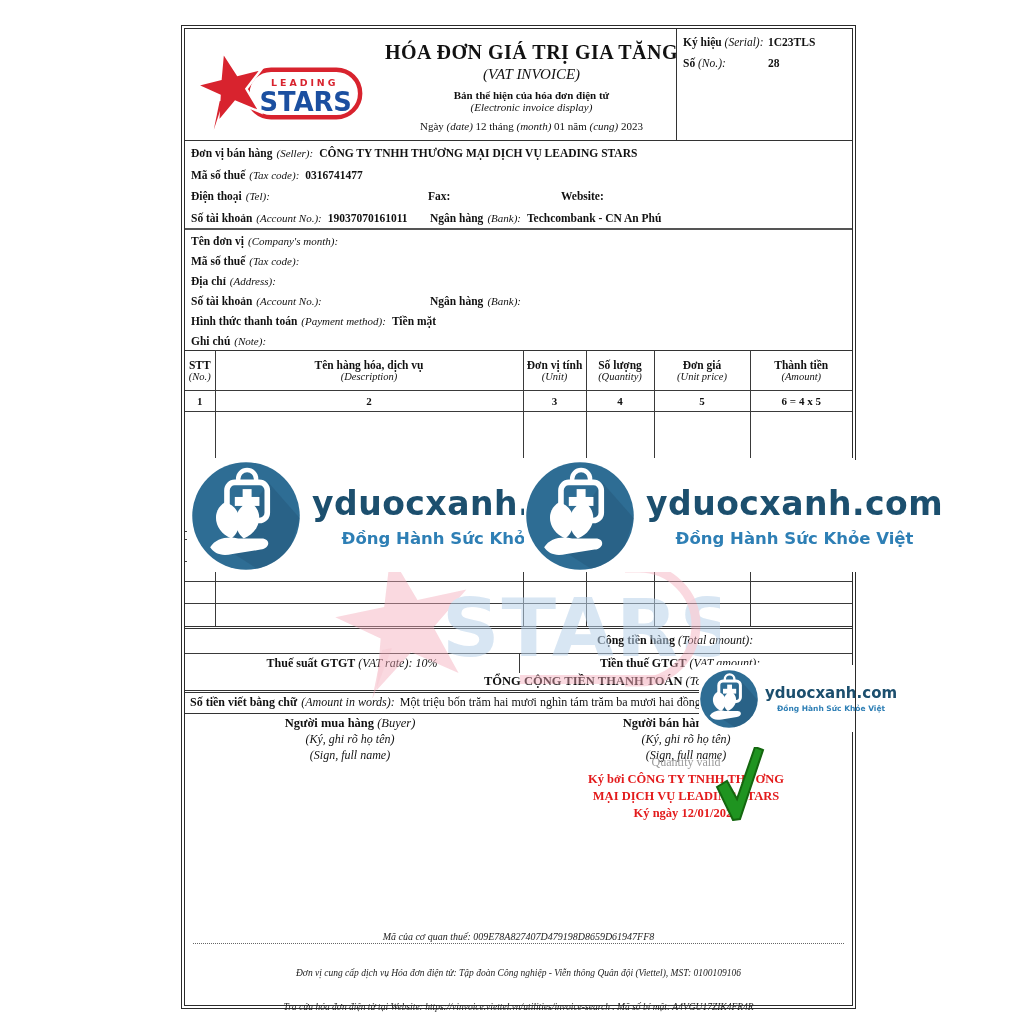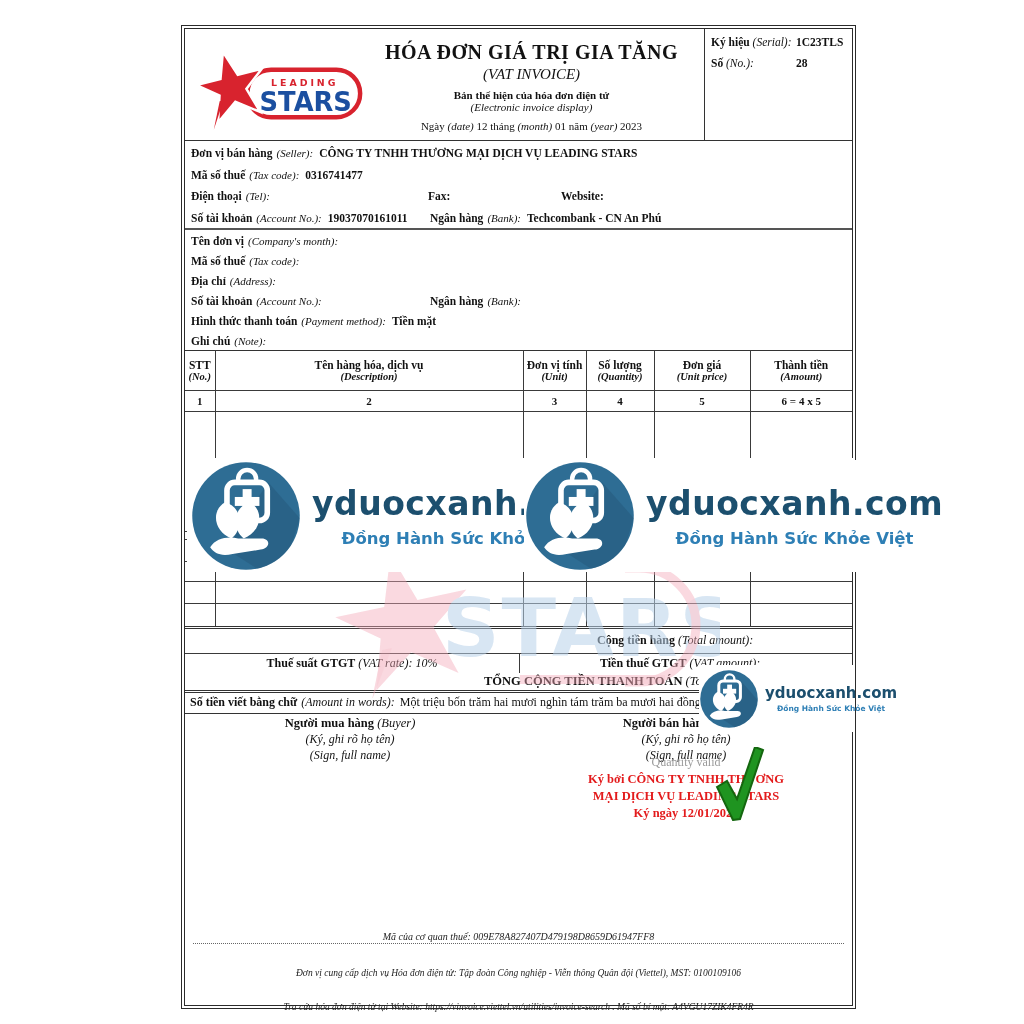--- a/index.html
+++ b/index.html
@@ -12,21 +12,21 @@
 
   
   .hd { position:relative; height:111px; }
   .hd-logo { position:absolute; left:8px; top:10px; width:175px; height:94px; }
   .hd-center { position:absolute; left:185px; top:0; width:323px; height:111px; text-align:center; }
   .title { font-size:20px; font-weight:bold; letter-spacing:.5px; margin-top:12px; white-space:nowrap; }
   .subtitle { font-size:15px; font-style:italic; margin-top:2px; }
   .note-vi { font-size:11px; font-weight:bold; margin-top:6px; }
   .note-en { font-size:11px; font-style:italic; }
   .date-line { font-size:11px; margin-top:7px; white-space:nowrap; }
-  .serialbox { position:absolute; left:519px; top:0; width:159px; height:111px;
+  .serialbox { position:absolute; left:491px; top:0; width:159px; height:111px;
                border-left:1px solid #333; padding:7px 6px; font-size:11.5px; }
   .serialbox .srow { display:flex; margin-bottom:9px; }
   .serialbox .slab { width:85px; }
   .it { font-style:italic; font-weight:normal; }
   .bd { font-weight:bold; }
 
   
   .sec { border-top:1px solid #333; padding:0 6px; }
   .sec.buyer { border-top:2px solid #555; }
   .info-row { display:flex; align-items:center; white-space:nowrap; overflow:hidden; }
@@ -38,21 +38,21 @@
   .parts-3 .part:nth-child(1){ width:237px; } .parts-3 .part:nth-child(2){ width:133px; }
   .parts-2 .part:nth-child(1){ width:239px; }
 
   
   table.items { border-collapse:collapse; width:667px; table-layout:fixed; border-top:1px solid #333; }
   .items th,.items td { border:1px solid #3a3a3a; padding:0; text-align:center; vertical-align:middle; }
   .items th:first-child,.items td:first-child { border-left:none; }
   .items th:last-child,.items td:last-child { border-right:none; }
   .items thead th { height:40px; border-top:none; }
   .items .h-vi { font-size:11.5px; font-weight:bold; }
-  .items .h-en { font-size:10.5px; font-style:italic; font-weight:bold; }
+  .items .h-en { font-size:10.5px; font-style:italic; font-weight:normal; }
   .items tr.idx td { height:21px; font-size:11px; font-weight:bold; }
   .items tr.tall td { height:120px; }
   .items tr.er0 td{height:8px;} .items tr.er1 td{height:22px;} .items tr.er2 td{height:20px;}
   .items tr.er3 td{height:22px;} .items tr.er4 td{height:22px; border-bottom:none;}
 
   
   .summary { border-top:3px double #333; height:64px; position:relative; font-size:12px; }
   .sumA { height:24px; position:relative; }
   .sumA .lbl { position:absolute; left:412px; top:4px; white-space:nowrap; }
   .sumB { height:20px; border-top:1px solid #3a3a3a; display:flex; }
@@ -114,21 +114,21 @@
     </svg>
     <div class="hd-center">
       <div class="title">HÓA ĐƠN GIÁ TRỊ GIA TĂNG</div>
       <div class="subtitle">(VAT INVOICE)</div>
       <div class="note-vi">Bản thể hiện của hóa đơn điện tử</div>
       <div class="note-en">(Electronic invoice display)</div>
       <div class="date-line">
         <span>Ngày</span> <span class="it">(date)</span>
         <span>12</span> <span>tháng</span>
         <span class="it">(month)</span> <span>01</span>
-        <span>năm</span> <span class="it">(year)</span>
+        <span>năm</span> <span class="it">(cung)</span>
         <span>2023</span>
       </div>
     </div>
     <div class="serialbox">
       <div class="srow">
         <span class="slab"><span class="bd">Ký hiệu</span> <span class="it">(Serial):</span></span>
         <span class="bd">1C23TLS</span>
       </div>
       <div class="srow">
         <span class="slab"><span class="bd">Số</span> <span class="it">(No.):</span></span>

